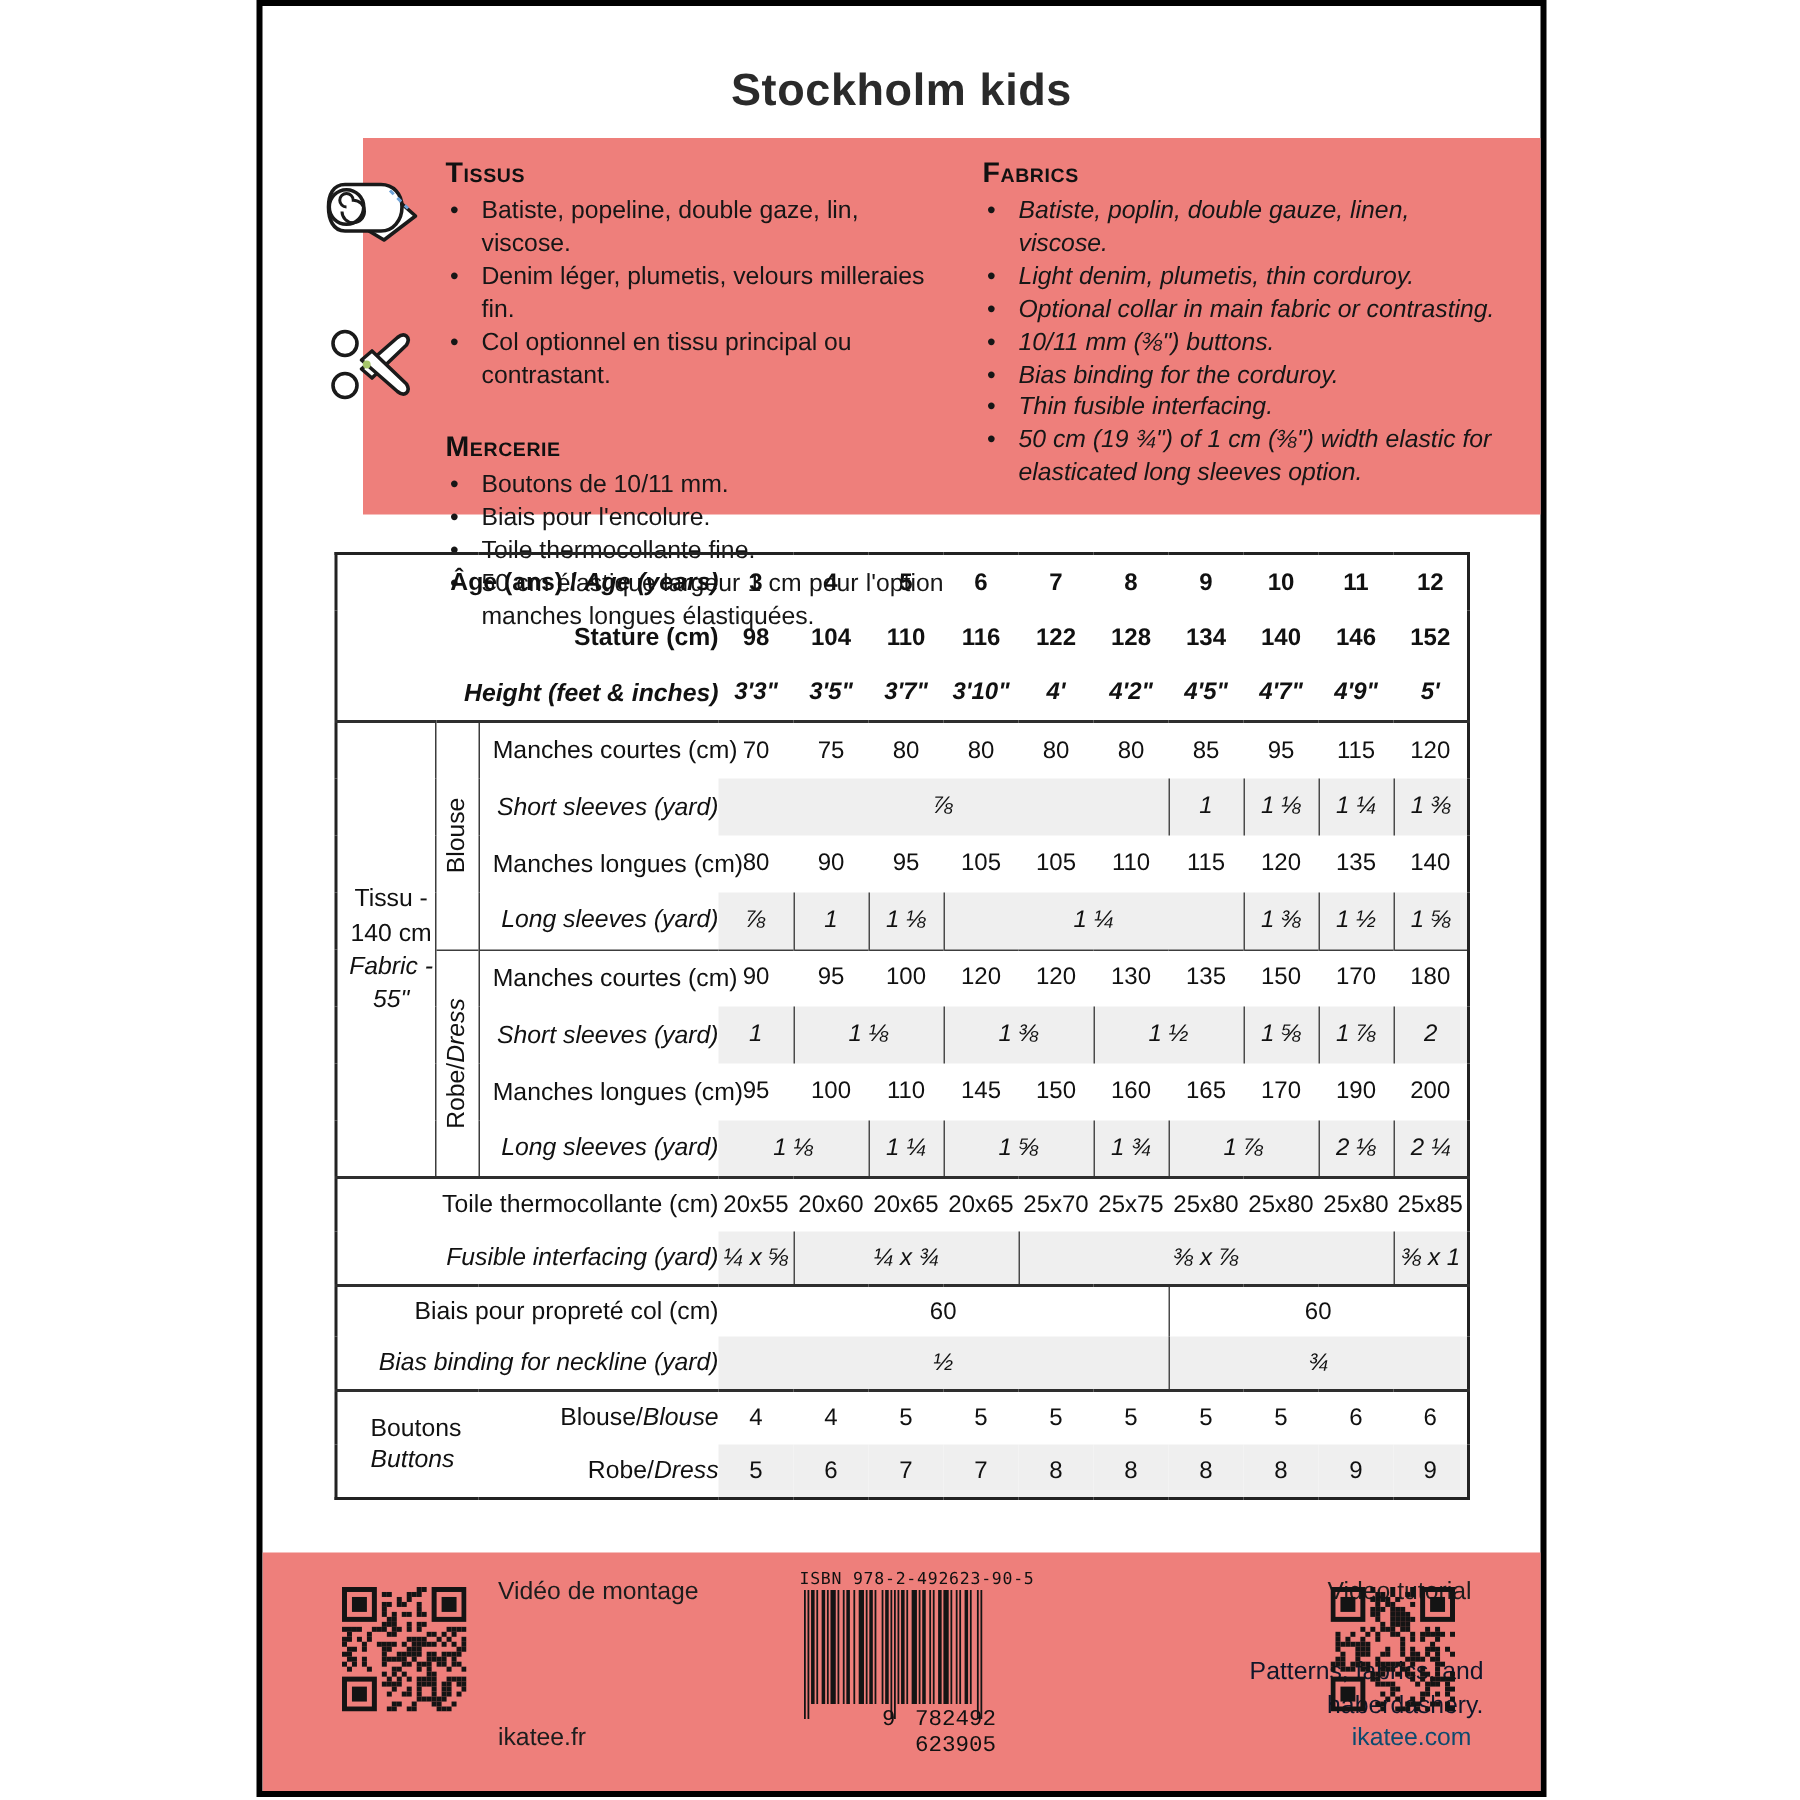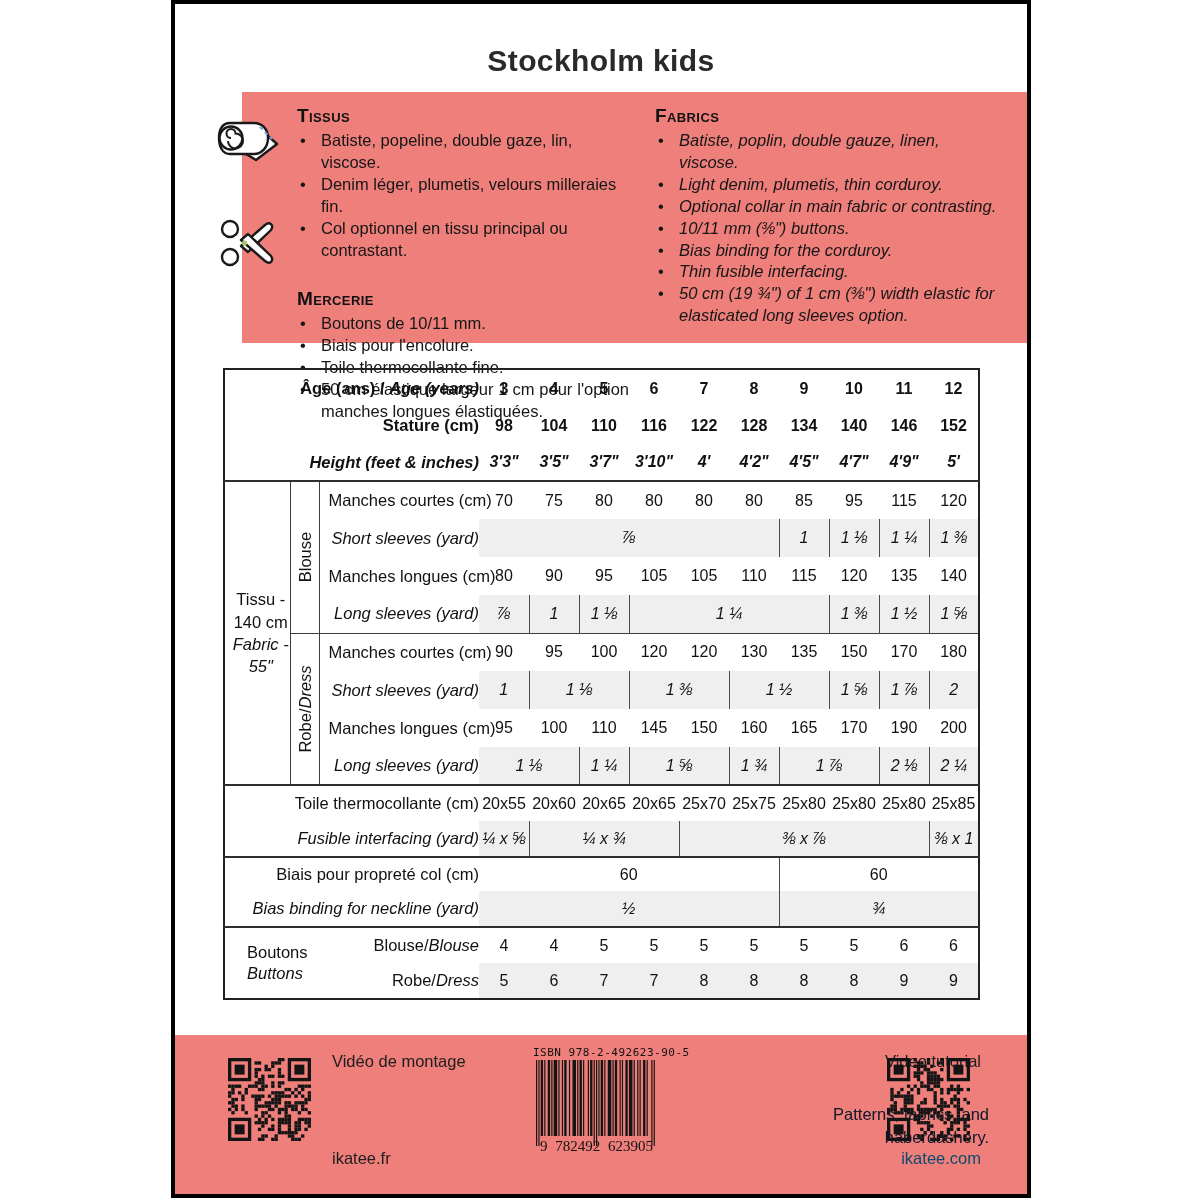--- a/index.html
+++ b/index.html
@@ -52,22 +52,22 @@
   .qr-left{left:53px;} .qr-right{left:712px;}
   .f-videofr{position:absolute;left:157px;top:17px;font-size:16.5px;color:#1d1d1d;}
   .f-tagfr{position:absolute;left:157px;top:68px;width:152px;font-size:16.5px;line-height:1.38;color:#1d1d1d;}
   .f-sitefr{position:absolute;left:157px;top:114px;font-size:16.5px;color:#1d1d1d;}
   .f-videoen{position:absolute;right:158px;top:17px;font-size:16.5px;text-align:right;color:#1d1d1d;}
   .f-tagen{position:absolute;right:150px;top:68px;width:185px;font-size:16.5px;line-height:1.38;text-align:right;color:#0f172a;}
   .f-siteen{position:absolute;right:158px;top:114px;font-size:16.5px;text-align:right;color:#0c4a6e;}
   .barcode{position:absolute;left:358px;top:11px;width:127px;height:112px;}
   .isbn{font-family:"DejaVu Sans Mono","Liberation Mono",monospace;font-size:11px;
         letter-spacing:.5px;white-space:nowrap;color:#111;text-align:center;width:127px;}
-  .digits{position:absolute;left:-4px;top:92px;width:135px;text-align:center;
-        font-family:Liberation Serif, serif;font-size:15px;color:#111;
+  .digits{position:absolute;left:-4px;top:92px;width:135px;text-align:right;
+        font-family:Liberation Mono, monospace;font-size:15px;color:#111;
         word-spacing:4px;}
   .bars{position:absolute;left:2px;top:14px;}
 </style>
 </head>
 <body>
 
 <div class="frame">
 
   <h1 class="page-title">Stockholm kids</h1>
 

